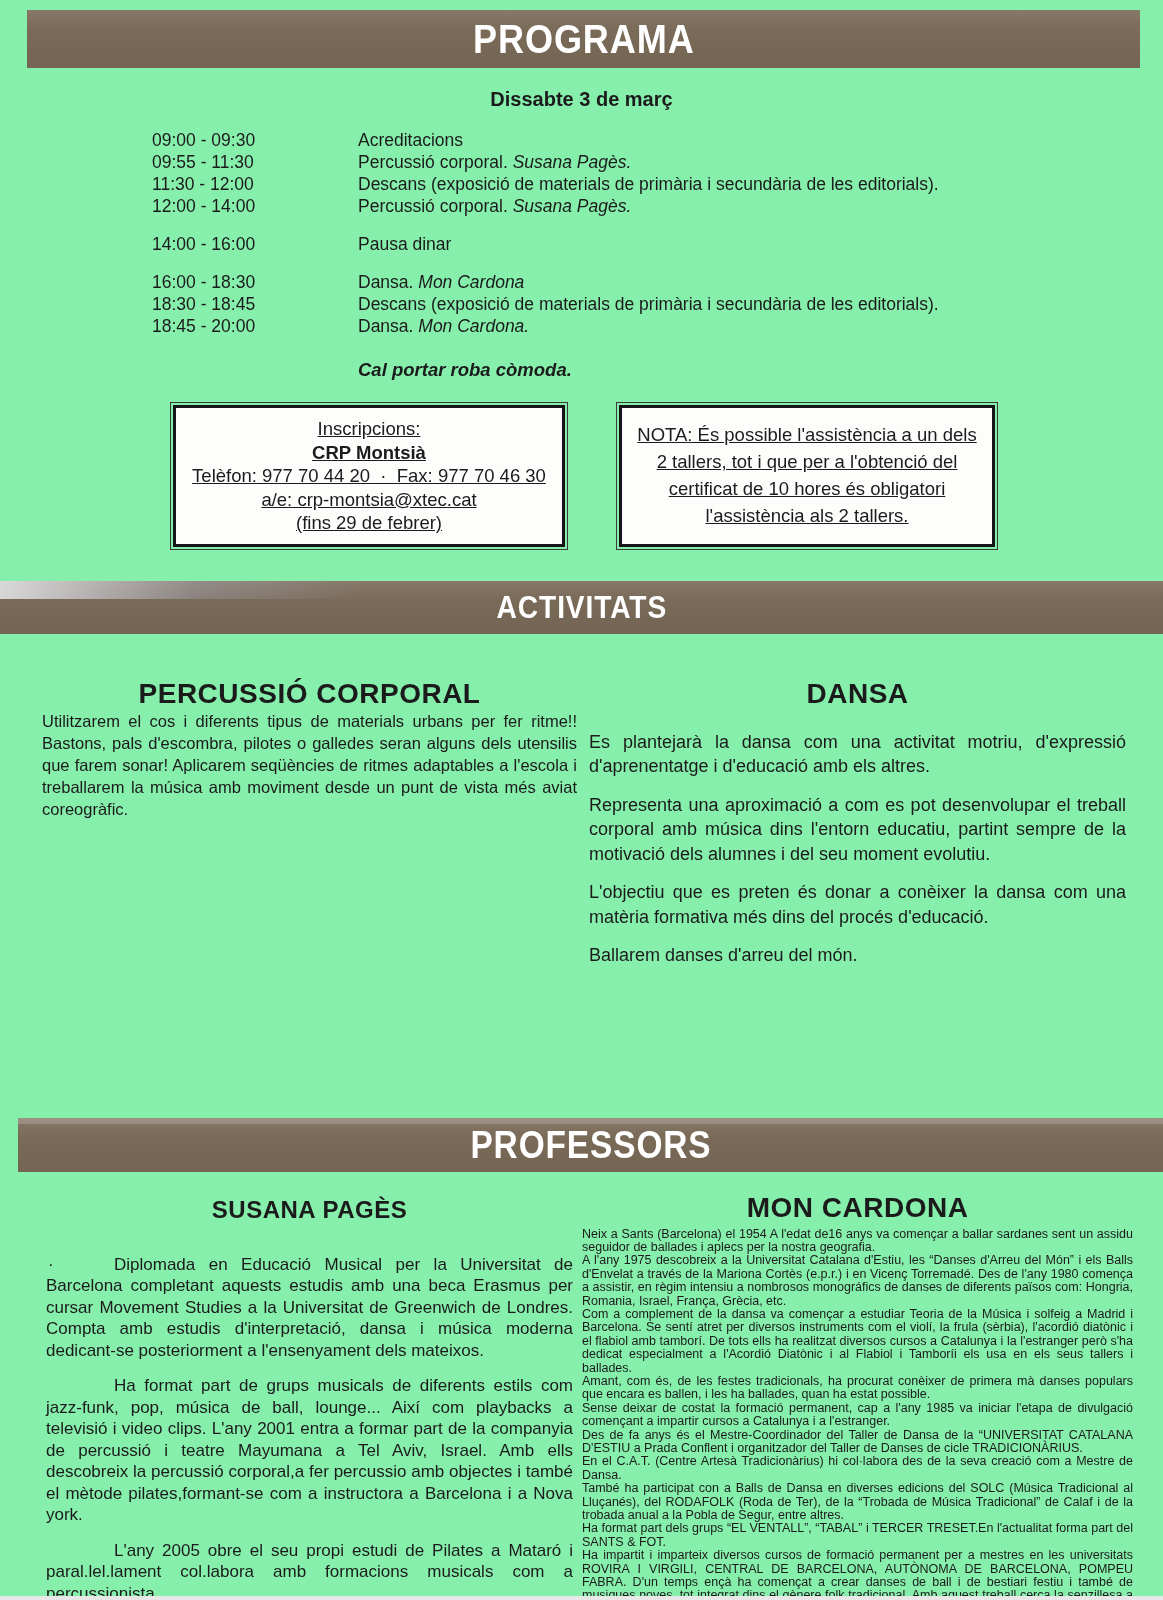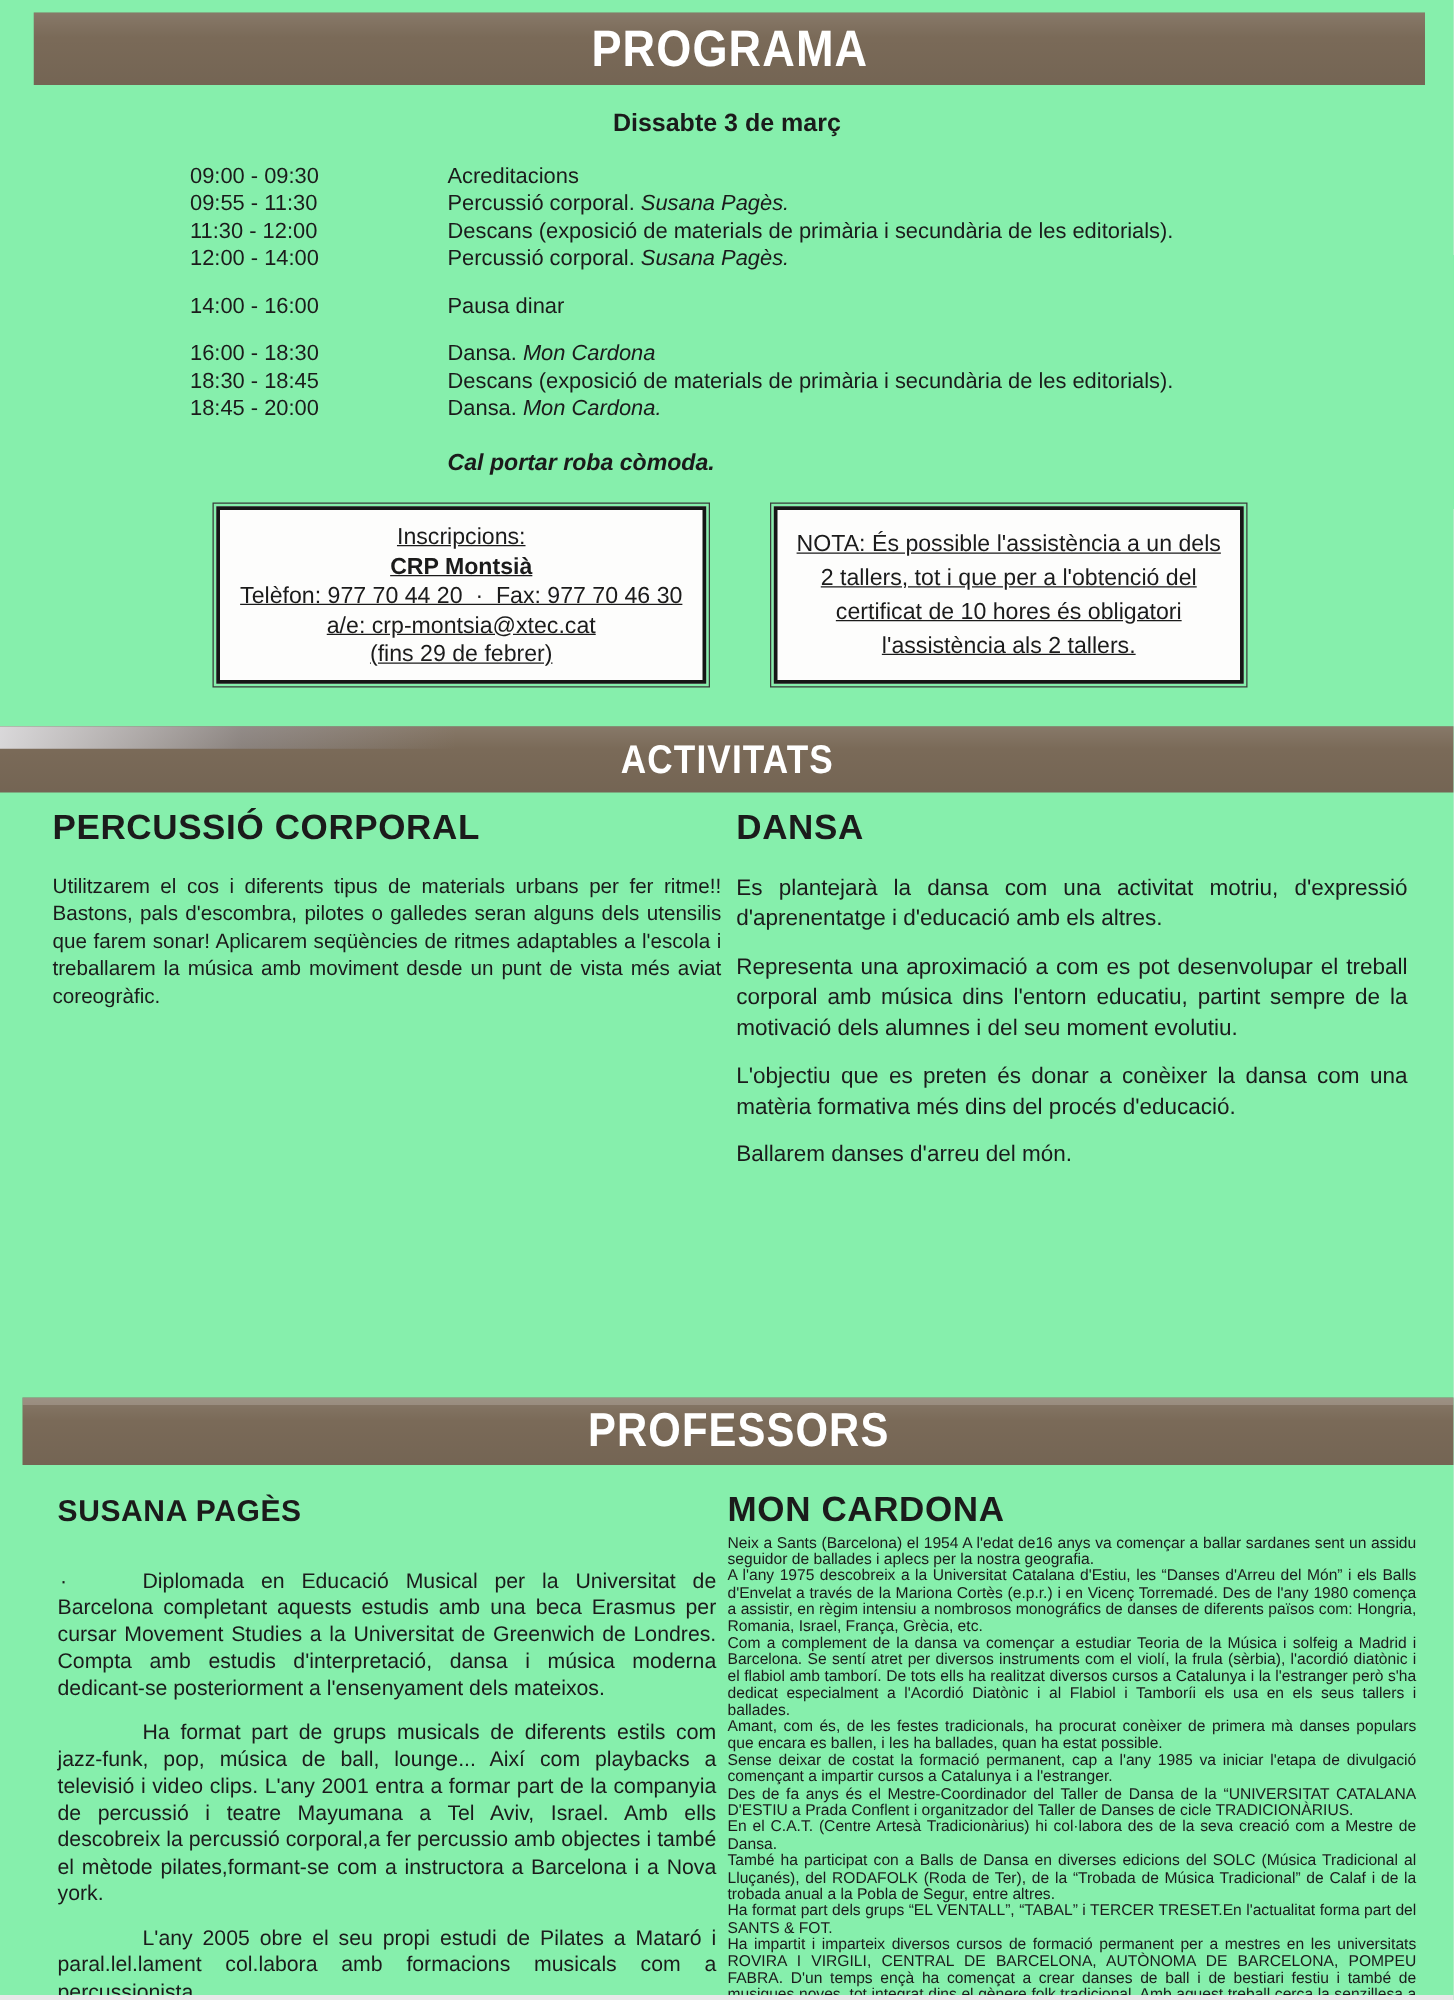--- a/index.html
+++ b/index.html
@@ -42,22 +42,22 @@
     text-align:center;background:#fdfdfc;box-sizing:border-box;
   }
   .box-inscripcions{width:392px;padding:9px 4px;font-size:18.5px;line-height:23.5px;}
   .box-nota{width:376px;padding:13px 12px;font-size:18.5px;line-height:27px;}
   .bold{font-weight:bold;}
   
   .cols{display:flex;align-items:flex-start;}
   .acts-cols{height:484px;}
   .acts-cols .col-left{margin-left:42px;width:535px;}
   .acts-cols .col-right{margin-left:12px;width:537px;}
-  .colhead{text-align:left;font-weight:bold;font-size:28px;margin:12px 0 0;letter-spacing:.5px;}
-  .body-left{font-size:16.5px;line-height:22px;text-align:justify;margin-top:20px;}
+  .colhead{text-align:center;font-weight:bold;font-size:28px;margin:44px 0 0;letter-spacing:.5px;}
+  .body-left{font-size:16.5px;line-height:22px;text-align:justify;}
   .body-right{font-size:18px;line-height:24.5px;text-align:justify;margin-top:20px;}
   .body-right p{margin:0 0 14px;}
   
   .prof-cols .col-left{margin-left:46px;width:527px;}
   .prof-cols .col-right{margin-left:9px;width:551px;}
   .susana-head{font-size:24px;margin-top:24px;}
   .mon-head{font-size:28px;margin-top:20px;}
   .susana-body{margin-top:30px;font-size:17px;line-height:21.5px;text-align:justify;}
   .susana-body p{margin:0 0 14px;text-indent:68px;}
   .susana-body p.first{position:relative;}

